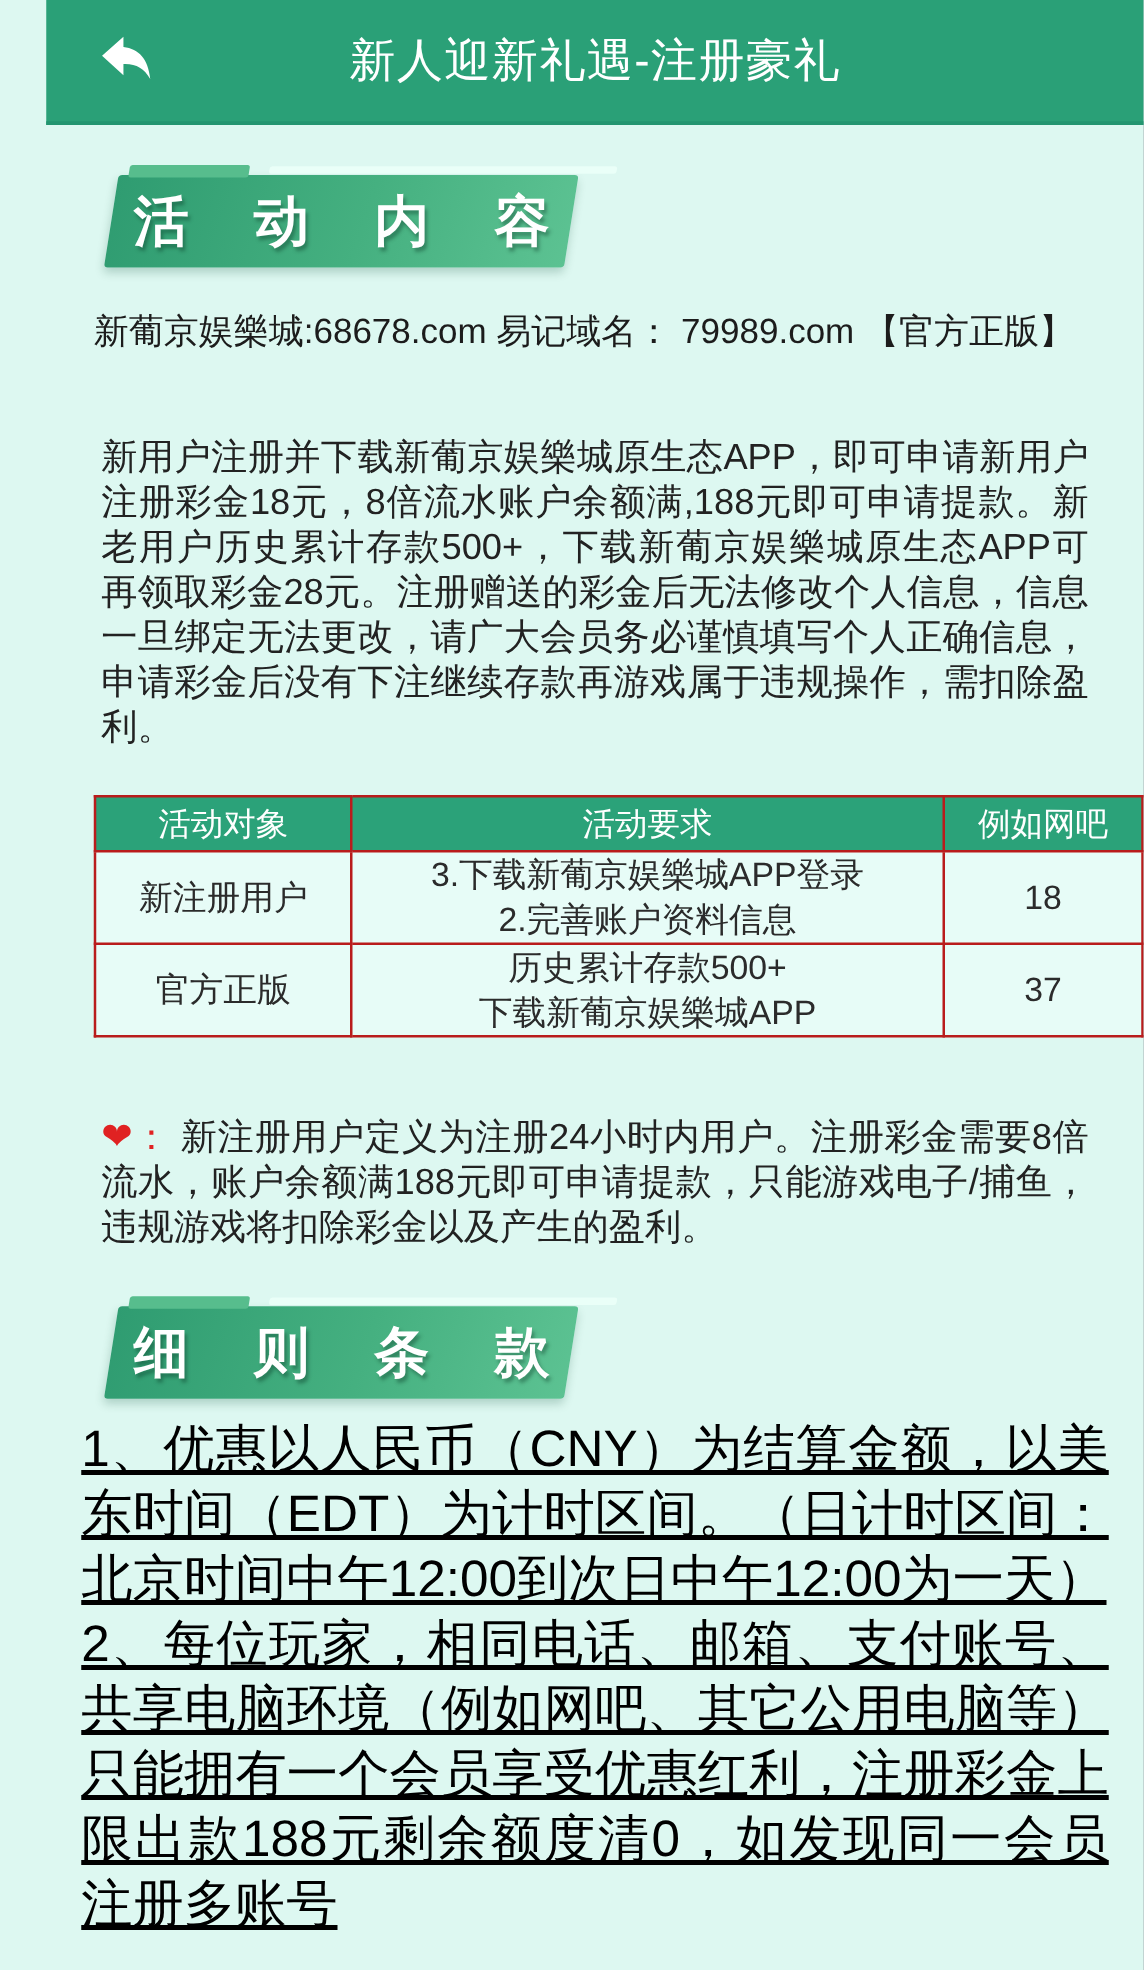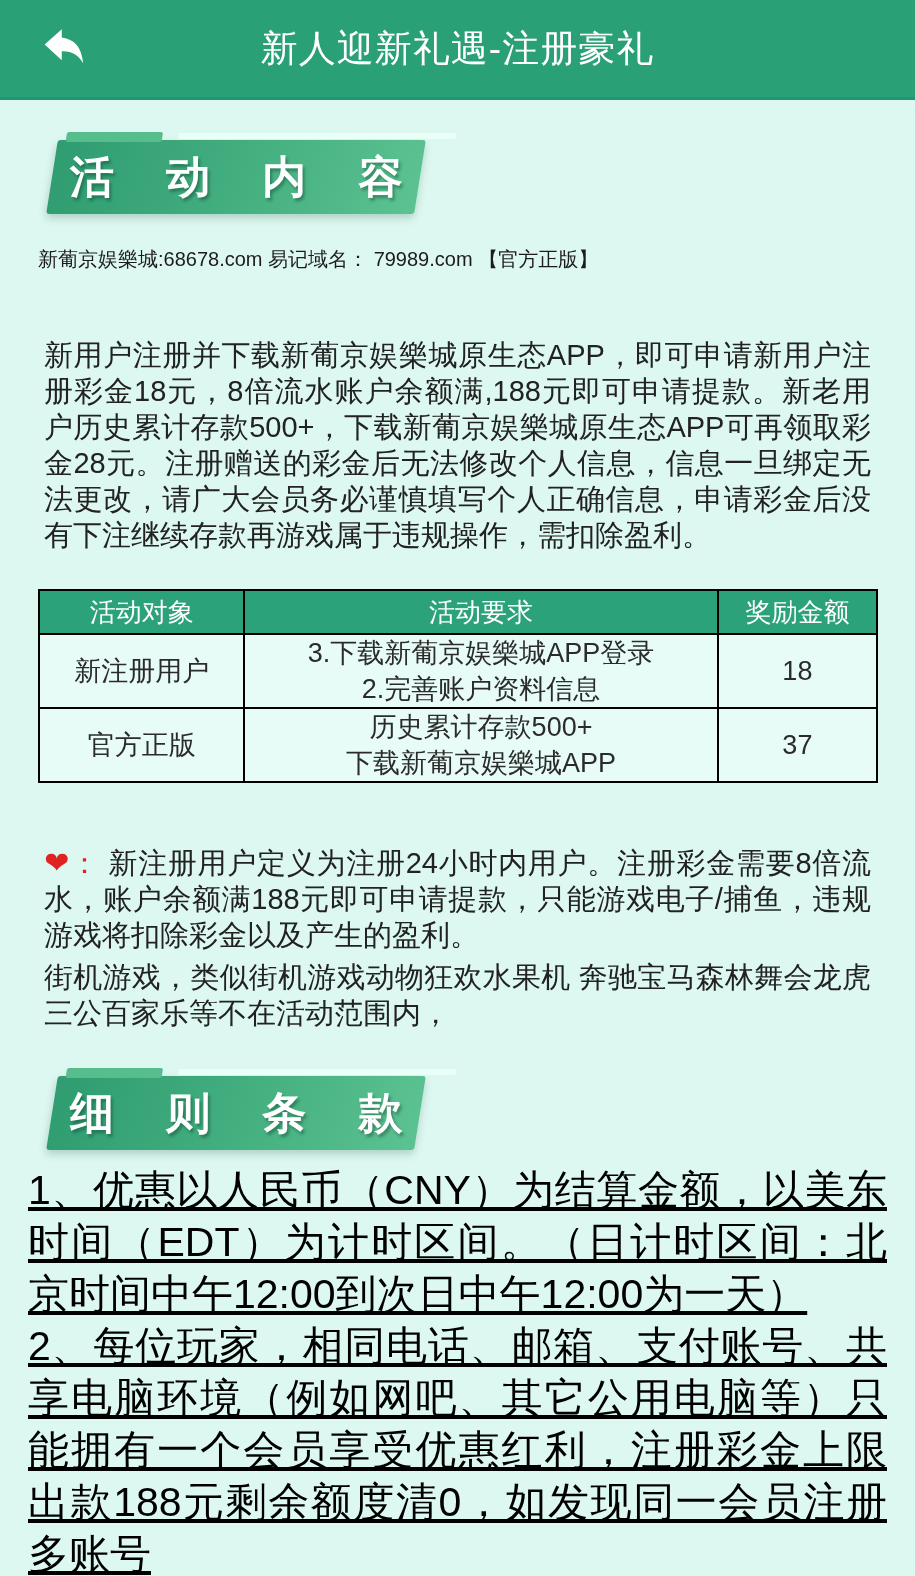--- a/index.html
+++ b/index.html
@@ -5,20 +5,21 @@
   * { margin:0; padding:0; box-sizing:border-box; }
   html,body { background:#9aa0a6; }
   .page {
     position:relative;
     width:915px; height:1576px;
     margin:0 auto;
     background:#ddf8f1;
     overflow:hidden;
     font-family:"Liberation Sans","DejaVu Sans",sans-serif;
     color:#1f1f1f;
+    padding-left:37px;
   }
   
   .appbar {
     position:relative;
     height:100px;
     background:#2aa077;
     border-bottom:3px solid #239570;
     display:flex; align-items:center; justify-content:center;
   }
   .appbar-title {
@@ -54,39 +55,39 @@
     transform:skewX(9deg);
     color:#fff; font-size:44px; font-weight:700;
     letter-spacing:20px; padding-left:20px; white-space:nowrap;
     text-shadow:2px 3px 3px rgba(0,40,25,0.35);
   }
   .ribbon-1 { margin-top:40px; }
   .ribbon-2 { margin-top:45px; }
   
   .domain-line {
     margin:32px 38px 0 38px;
-    font-size:20px; color:#1c1c1c;
+    font-size:28px; color:#1c1c1c;
   }
   .para {
     margin:0 44px;
     font-size:29px; line-height:36px;
     text-align:justify; color:#222;
   }
   .para-intro { margin-top:64px; }
   .para-heart { margin-top:62px; }
   .para-arcade { margin-top:6px; }
   .heart { color:#e02222; font-size:30px; }
   .heart-colon { color:#e02222; }
   
   .promo-table {
     width:840px; margin:36px 0 0 38px;
     border-collapse:collapse; table-layout:fixed;
   }
   .promo-table th, .promo-table td {
-    border:2px solid #000000;
+    border:2px solid #b91c1c;
     text-align:center; vertical-align:middle;
   }
   .promo-table th {
     background:#2ba279; color:#ffffff;
     font-size:26px; font-weight:500; height:44px;
   }
   .promo-table td {
     background:#e7fcf7; color:#2b2b2b;
     font-size:27px; height:72px; line-height:36px;
   }
@@ -128,21 +129,21 @@
   <table class="promo-table">
     <colgroup>
         <col class="col-target">
         <col class="col-req">
         <col class="col-reward">
       </colgroup>
     <thead>
       <tr>
         <th>活动对象</th>
         <th>活动要求</th>
-        <th>奖励金额</th>
+        <th>例如网吧</th>
       </tr>
     </thead>
     <tbody>
       <tr>
         <td>新注册用户</td>
         <td>
           <div>3.下载新葡京娱樂城APP登录</div>
           <div>2.完善账户资料信息</div>
         </td>
         <td>18</td>
@@ -153,21 +154,20 @@
           <div>历史累计存款500+</div>
           <div>下载新葡京娱樂城APP</div>
         </td>
         <td>37</td>
       </tr>
     </tbody>
   </table>
 
   <p class="para para-heart"><span class="heart">❤</span><span class="heart-colon">：</span> <span>新注册用户定义为注册24小时内用户。注册彩金需要8倍流水，账户余额满188元即可申请提款，只能游戏电子/捕鱼，违规游戏将扣除彩金以及产生的盈利。</span></p>
 
-  <p class="para para-arcade">街机游戏，类似街机游戏动物狂欢水果机 奔驰宝马森林舞会龙虎三公百家乐等不在活动范围内，</p>
 
   <div class="ribbon ribbon-2">
     <span class="ribbon-text">细 则 条 款</span>
   </div>
 
   <div class="terms">
     <p>1、优惠以人民币（CNY）为结算金额，以美东时间（EDT）为计时区间。（日计时区间：北京时间中午12:00到次日中午12:00为一天）</p>
     <p>2、每位玩家，相同电话、邮箱、支付账号、共享电脑环境（例如网吧、其它公用电脑等）只能拥有一个会员享受优惠红利，注册彩金上限出款188元剩余额度清0，如发现同一会员注册多账号</p>
   </div>
 

